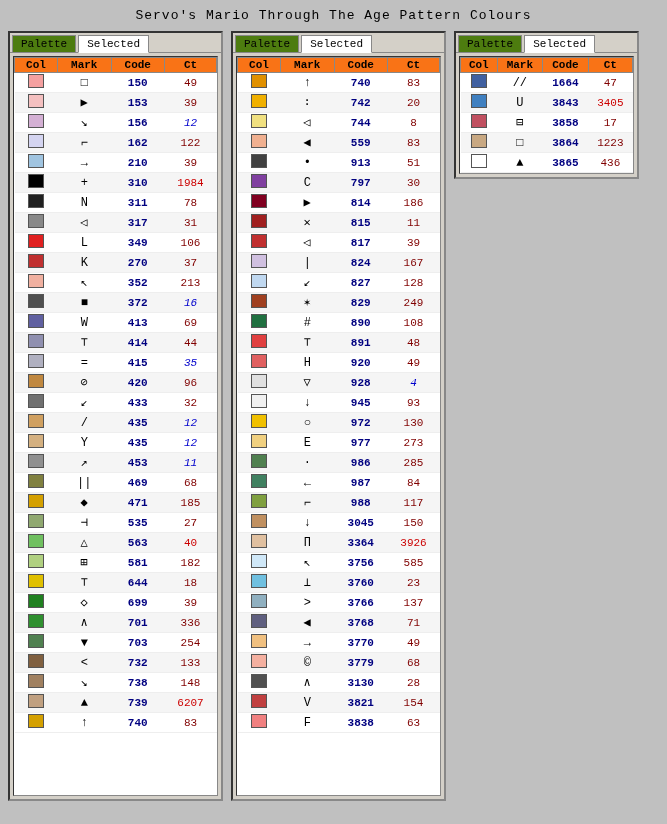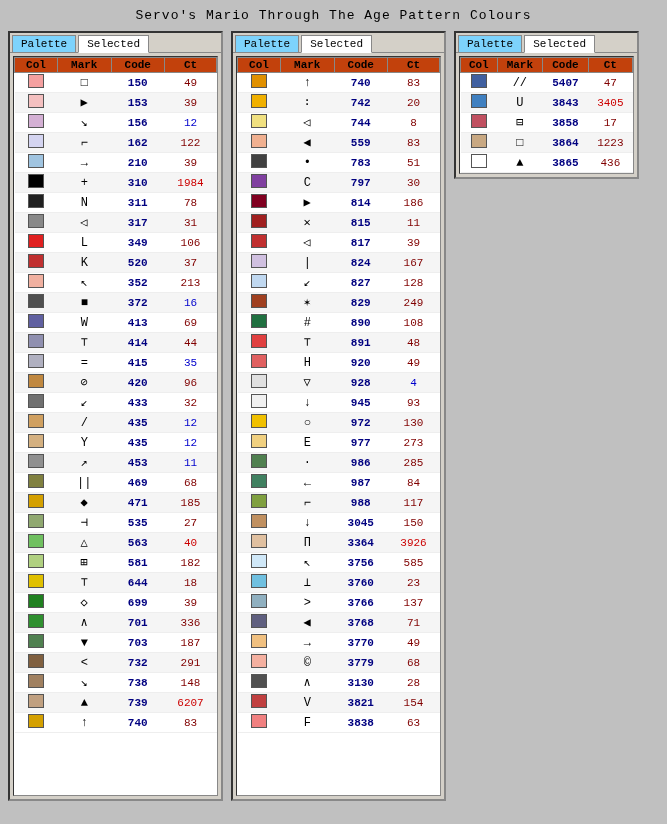--- a/index.html
+++ b/index.html
@@ -33,21 +33,21 @@
       display: flex;
       background: #d4d0c8;
       border-bottom: 1px solid #888;
       padding: 2px 2px 0 2px;
       gap: 2px;
     }
     .tab {
       padding: 2px 8px;
       border: 1px solid #888;
       border-bottom: none;
-      background: #7dd3fc;
+      background: #4d7c0f;
       cursor: pointer;
       font-size: 11px;
       font-family: 'Courier New', monospace;
     }
     .tab.active {
       background: #fff;
       border-bottom: 1px solid #fff;
       margin-bottom: -1px;
       z-index: 1;
     }
@@ -56,21 +56,21 @@
       border: 1px inset #888;
       margin: 3px;
       overflow-y: scroll;
       height: 740px;
     }
     table {
       border-collapse: collapse;
       width: 100%;
     }
     thead th {
-      background: #c2410c;
+      background: #f97316;
       border: 1px solid #888;
       padding: 1px 3px;
       font-size: 11px;
       font-weight: bold;
       position: sticky;
       top: 0;
       text-align: center;
     }
     tbody tr {
       height: 18px;
@@ -100,20 +100,21 @@
     td.code-cell {
       color: #000080;
       font-weight: bold;
     }
     td.ct-cell {
       color: #800000;
       margin-top: 29px;
     }
     td.ct-blue {
       color: #0000cc;
+      font-style: italic;
     }
     td.ct-red {
       color: #cc0000;
     }
     
     .small-panel {
       border: 2px inset #888;
       background: #d4d0c8;
       width: 185px;
     }
@@ -200,21 +201,21 @@
             </tr>
             <tr>
               <td style="padding: 1px 2px;"><div class="color-box" style="background-color: rgb(224, 32, 32);"></div></td>
               <td class="mark-cell">L</td>
               <td class="code-cell">349</td>
               <td class="ct-cell">106</td>
             </tr>
             <tr>
               <td style="padding: 1px 2px;"><div class="color-box" style="background-color: rgb(192, 48, 48);"></div></td>
               <td class="mark-cell">K</td>
-              <td class="code-cell">520</td>
+              <td class="code-cell">270</td>
               <td class="ct-cell">37</td>
             </tr>
             <tr>
               <td style="padding: 1px 2px;"><div class="color-box" style="background-color: rgb(240, 176, 160);"></div></td>
               <td class="mark-cell">↖</td>
               <td class="code-cell">352</td>
               <td class="ct-cell">213</td>
             </tr>
             <tr>
               <td style="padding: 1px 2px;"><div class="color-box" style="background-color: rgb(80, 80, 80);"></div></td>
@@ -315,27 +316,27 @@
             <tr>
               <td style="padding: 1px 2px;"><div class="color-box" style="background-color: rgb(48, 144, 48);"></div></td>
               <td class="mark-cell">∧</td>
               <td class="code-cell">701</td>
               <td class="ct-cell">336</td>
             </tr>
             <tr>
               <td style="padding: 1px 2px;"><div class="color-box" style="background-color: rgb(80, 128, 80);"></div></td>
               <td class="mark-cell">▼</td>
               <td class="code-cell">703</td>
-              <td class="ct-cell">187</td>
+              <td class="ct-cell">254</td>
             </tr>
             <tr>
               <td style="padding: 1px 2px;"><div class="color-box" style="background-color: rgb(128, 96, 64);"></div></td>
               <td class="mark-cell">&lt;</td>
               <td class="code-cell">732</td>
-              <td class="ct-cell">291</td>
+              <td class="ct-cell">133</td>
             </tr>
             <tr>
               <td style="padding: 1px 2px;"><div class="color-box" style="background-color: rgb(160, 128, 96);"></div></td>
               <td class="mark-cell">↘</td>
               <td class="code-cell">738</td>
               <td class="ct-cell">148</td>
             </tr>
             <tr>
               <td style="padding: 1px 2px;"><div class="color-box" style="background-color: rgb(192, 160, 128);"></div></td>
               <td class="mark-cell">▲</td>
@@ -389,21 +390,21 @@
             </tr>
             <tr>
               <td style="padding: 1px 2px;"><div class="color-box" style="background-color: rgb(240, 176, 144);"></div></td>
               <td class="mark-cell">◀</td>
               <td class="code-cell">559</td>
               <td class="ct-cell">83</td>
             </tr>
             <tr>
               <td style="padding: 1px 2px;"><div class="color-box" style="background-color: rgb(64, 64, 64);"></div></td>
               <td class="mark-cell">•</td>
-              <td class="code-cell">783</td>
+              <td class="code-cell">913</td>
               <td class="ct-cell">51</td>
             </tr>
             <tr>
               <td style="padding: 1px 2px;"><div class="color-box" style="background-color: rgb(128, 64, 160);"></div></td>
               <td class="mark-cell">C</td>
               <td class="code-cell">797</td>
               <td class="ct-cell">30</td>
             </tr>
             <tr>
               <td style="padding: 1px 2px;"><div class="color-box" style="background-color: rgb(128, 0, 32);"></div></td>
@@ -584,21 +585,21 @@
             <th>Col</th>
             <th>Mark</th>
             <th>Code</th>
             <th>Ct</th>
           </tr>
         </thead>
         <tbody id="panel3-tbody">
         <tr>
               <td style="padding: 1px 2px;"><div class="color-box" style="background-color: rgb(64, 96, 160);"></div></td>
               <td class="mark-cell">//</td>
-              <td class="code-cell">5407</td>
+              <td class="code-cell">1664</td>
               <td class="ct-cell">47</td>
             </tr>
             <tr>
               <td style="padding: 1px 2px;"><div class="color-box" style="background-color: rgb(64, 128, 192);"></div></td>
               <td class="mark-cell">U</td>
               <td class="code-cell">3843</td>
               <td class="ct-red">3405</td>
             </tr>
             <tr>
               <td style="padding: 1px 2px;"><div class="color-box" style="background-color: rgb(192, 80, 96);"></div></td>

